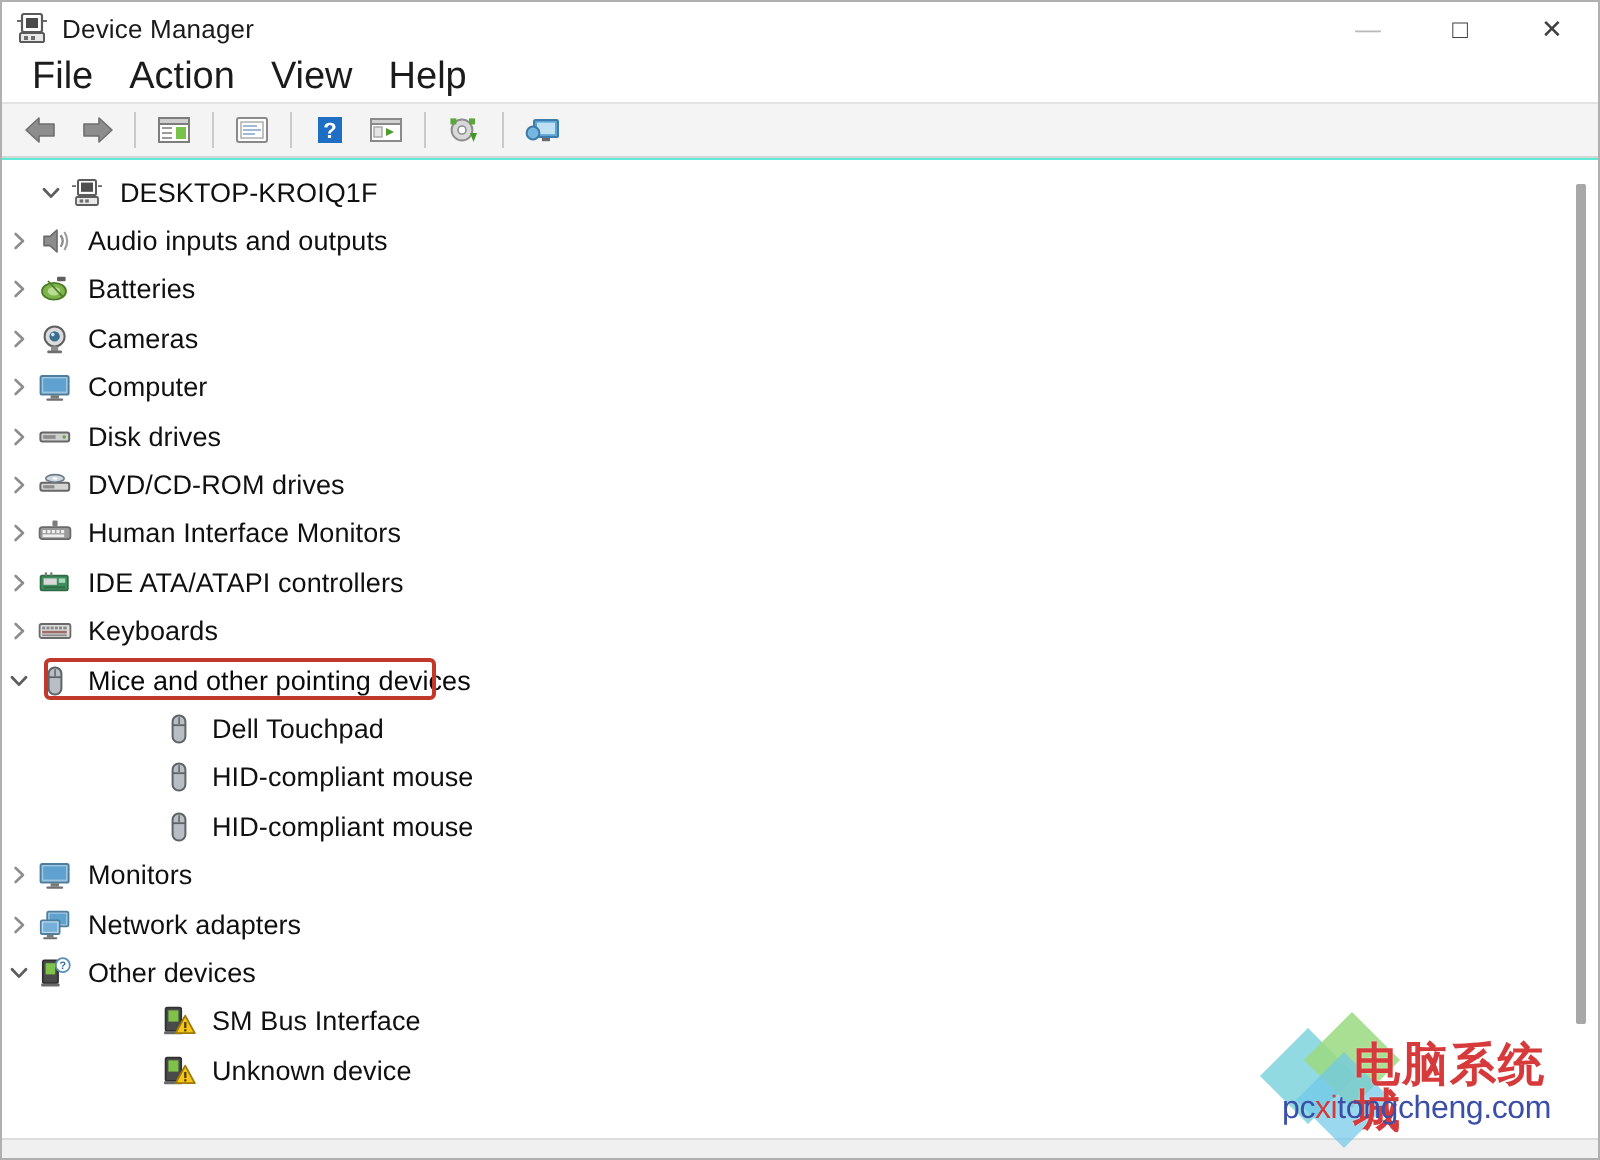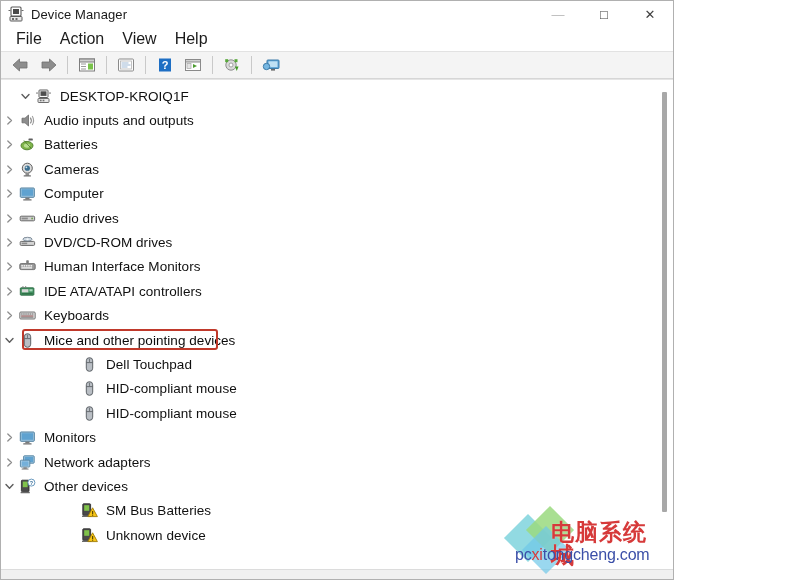--- a/index.html
+++ b/index.html
@@ -5,22 +5,22 @@
   * { box-sizing: border-box; }
   html, body {
     margin: 0; padding: 0;
     width: 800px; height: 580px;
     overflow: hidden;
     background: #ffffff;
     font-family: "Liberation Sans", sans-serif;
   }
   #app {
     position: relative;
-    width: 674px; height: 580px;
-    background: #e5e5e5;
+    width: 800px; height: 580px;
+    background: #5eead4;
     border: 1px solid #b0b0b0;
     overflow: hidden;
   }
 
   
   .titlebar {
     position: relative;
     height: 26px;
     background: #ffffff;
     display: flex;
@@ -51,21 +51,21 @@
   
   .menubar {
     height: 24px;
     background: #ffffff;
     display: flex;
     align-items: center;
     padding-left: 6px;
     border-bottom: 1px solid #ffffff;
   }
   .menu-item {
-    font-size: 16px;
+    font-size: 19px;
     color: #1b1b1b;
     padding: 2px 9px;
     white-space: nowrap;
   }
 
   
   .toolbar {
     height: 28px;
     background: #f4f4f4;
     border-top: 1px solid #e2e2e2;
@@ -407,21 +407,21 @@
               <path d="M2.8 1 L6.5 4.5 L2.8 8" fill="none" stroke="#8d8d8d" stroke-width="1.3" stroke-linecap="round" stroke-linejoin="round"></path>
             </svg>
           </span>
           <span class="ico">
             <svg width="17" height="17" viewBox="0 0 17 17">
               <rect x="1.2" y="6.2" width="14.4" height="4.6" rx="1" fill="#cfcfcf" stroke="#676767" stroke-width="1"></rect>
               <rect x="2.6" y="7.6" width="6.2" height="1.8" fill="#8c8c8c"></rect>
               <circle cx="13.1" cy="8.5" r="0.9" fill="#6f9f4f"></circle>
             </svg>
           </span>
-          <span class="label">Audio drives</span>
+          <span class="label">Disk drives</span>
         </div>
         <div class="row lvl1">
           <span class="chev">
             <svg width="9" height="9" viewBox="0 0 9 9">
               <path d="M2.8 1 L6.5 4.5 L2.8 8" fill="none" stroke="#8d8d8d" stroke-width="1.3" stroke-linecap="round" stroke-linejoin="round"></path>
             </svg>
           </span>
           <span class="ico">
             <svg width="17" height="17" viewBox="0 0 17 17">
               <rect x="1.2" y="7.4" width="14.4" height="4" rx="1" fill="#d4d4d4" stroke="#676767" stroke-width="1"></rect>
@@ -596,21 +596,21 @@
           <span class="ico">
             <svg width="17" height="17" viewBox="0 0 17 17">
               <rect x="1.8" y="1.8" width="7.8" height="11.6" rx="0.8" fill="#4a4a4a" stroke="#303030" stroke-width="0.9"></rect>
               <rect x="3.2" y="3.2" width="5" height="5.6" fill="#7fc24a"></rect>
               <rect x="1" y="13.6" width="9.4" height="1.5" rx="0.5" fill="#6a6a6a"></rect>
               <path d="M11.6 5.8 L16.4 14.6 L6.8 14.6 Z" fill="#f7c515" stroke="#9e7a06" stroke-width="0.9" stroke-linejoin="round"></path>
               <rect x="11.1" y="9" width="1.1" height="3" fill="#4a3b00"></rect>
               <rect x="11.1" y="12.6" width="1.1" height="1.1" fill="#4a3b00"></rect>
             </svg>
           </span>
-          <span class="label">SM Bus Batteries</span>
+          <span class="label">SM Bus Interface</span>
         </div>
         <div class="row lvl2">
           <span class="chev"></span>
           <span class="ico">
             <svg width="17" height="17" viewBox="0 0 17 17">
               <rect x="1.8" y="1.8" width="7.8" height="11.6" rx="0.8" fill="#4a4a4a" stroke="#303030" stroke-width="0.9"></rect>
               <rect x="3.2" y="3.2" width="5" height="5.6" fill="#7fc24a"></rect>
               <rect x="1" y="13.6" width="9.4" height="1.5" rx="0.5" fill="#6a6a6a"></rect>
               <path d="M11.6 5.8 L16.4 14.6 L6.8 14.6 Z" fill="#f7c515" stroke="#9e7a06" stroke-width="0.9" stroke-linejoin="round"></path>
               <rect x="11.1" y="9" width="1.1" height="3" fill="#4a3b00"></rect>

